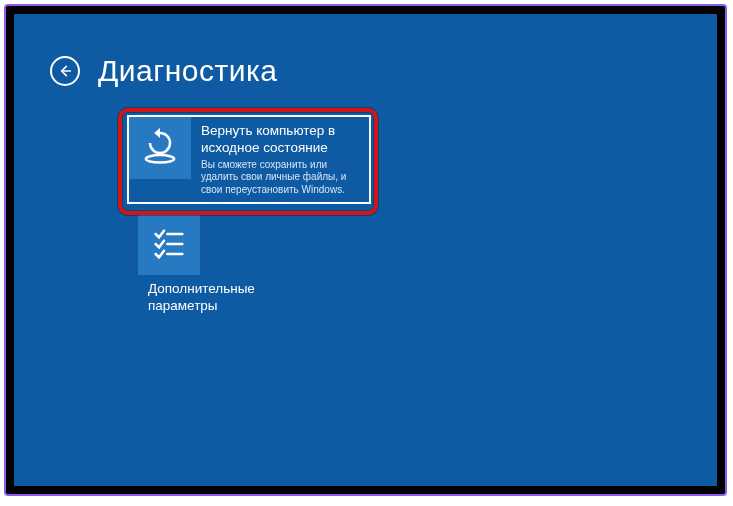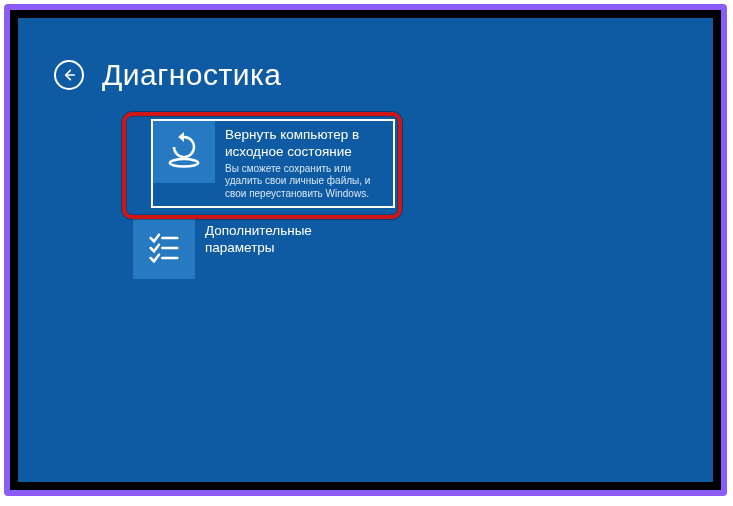--- a/index.html
+++ b/index.html
@@ -13,21 +13,21 @@
     background: #ffffff;
     font-family: "Segoe UI Light", "Segoe UI", Arial, sans-serif;
     position: relative;
   }
   .outer-frame {
     position: absolute;
     top: 4px;
     left: 4px;
     width: 723px;
     height: 492px;
-    border: 6px solid #8b5cf6;
+    border: 2px solid #8b5cf6;
     border-radius: 4px;
     background: #000;
     padding: 8px;
   }
   .screen {
     width: 100%;
     height: 100%;
     background: #0f5ba3;
     position: relative;
     overflow: hidden;
@@ -115,30 +115,30 @@
     bottom: -2px;
     border: 4px solid #d11515;
     border-radius: 10px;
     box-shadow: 0 0 0 1px rgba(0,0,0,0.3), inset 0 0 0 1px rgba(0,0,0,0.25);
     pointer-events: none;
   }
   .option.selected {
     border: 2px solid #ffffff;
     background: #0f5ba3;
     padding: 0;
-    margin-left: 20px;
   }
   .option.selected .option-icon{
     margin:0;
   }
   .option.selected .option-text{
      width: 178px;
   }
   .opt2{
-     margin-left:7px;
+     margin-left:16px;
+     flex-direction:column;
   }
 </style>
 </head>
 <body>
 
 <div class="outer-frame">
   <div class="screen">
 
     <div class="header">
       <div class="back-btn">

